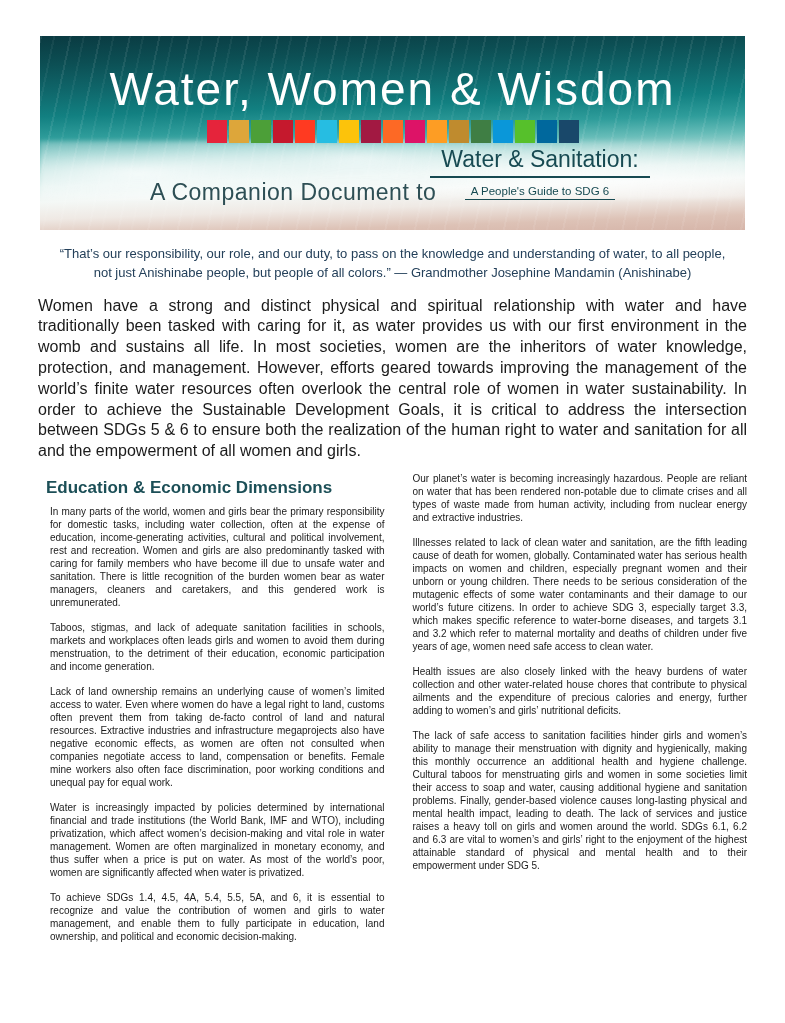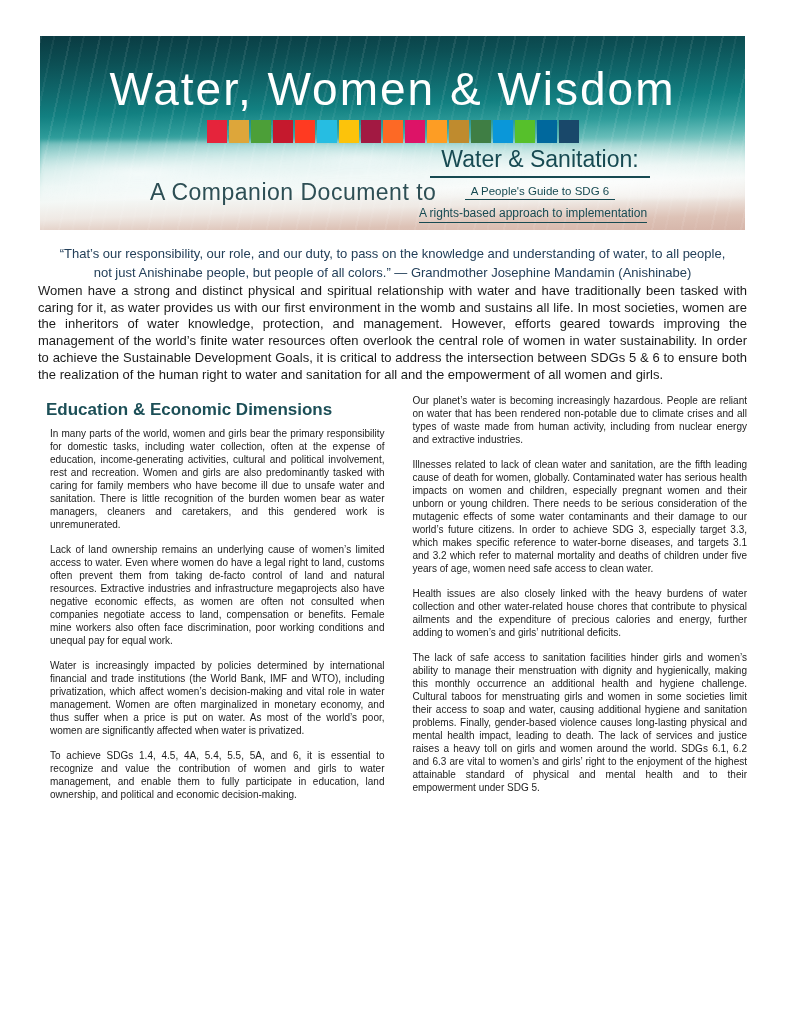--- a/index.html
+++ b/index.html
@@ -134,23 +134,23 @@
   }
   .quote {
     margin-top: 15px;
     padding: 0 14px;
     text-align: center;
     font-size: 13px;
     line-height: 1.45;
     color: var(--quote-navy, #24405a);
   }
   .intro {
-    margin-top: 0;
+    margin-top: 13px;
     text-align: justify;
-    font-size: 13px;
+    font-size: 16px;
     line-height: 1.3;
   }
   .columns {
     display: flex;
     gap: 16px;
     margin-top: 10px;
   }
   .col { flex: 1 1 0; min-width: 0; }
   .col-heading {
     margin: 6px 0 7px 8px;
@@ -191,35 +191,35 @@
         <span class="sdg-sq" style="background: rgb(86, 192, 43);"></span>
         <span class="sdg-sq" style="background: rgb(0, 104, 157);"></span>
         <span class="sdg-sq" style="background: rgb(25, 72, 106);"></span>
       </div>
 
     <div class="companion">A Companion Document to</div>
 
     <div class="ws-block">
       <span class="ws-title">Water &amp; Sanitation:</span>
       <span class="ws-sub1">A People's Guide to SDG 6</span><br>
-      <span class="ws-sub2">A rights-based approach to implementation</span>
     </div>
   </div>
 
   <div class="content">
 
     <div class="quote">“That’s our responsibility, our role, and our duty, to pass on the knowledge and understanding of water, to all people, not just Anishinabe people, but people of all colors.”  — Grandmother Josephine Mandamin (Anishinabe)</div>
 
     <div class="intro">Women have a strong and distinct physical and spiritual relationship with water and have traditionally been tasked with caring for it, as water provides us with our first environment in the womb and sustains all life. In most societies, women are the inheritors of water knowledge, protection, and management. However, efforts geared towards improving the management of the world’s finite water resources often overlook the central role of women in water sustainability. In order to achieve the Sustainable Development Goals, it is critical to address the intersection between SDGs 5 &amp; 6 to ensure both the realization of the human right to water and sanitation for all and the empowerment of all women and girls.</div>
 
     <div class="columns">
 
       <div class="col">
         <div class="col-heading">Education &amp; Economic Dimensions</div>
         <p>In many parts of the world, women and girls bear the primary responsibility for domestic tasks, including water collection, often at the expense of education, income-generating activities, cultural and political involvement, rest and recreation. Women and girls are also predominantly tasked with caring for family members who have become ill due to unsafe water and sanitation. There is little recognition of the burden women bear as water managers, cleaners and caretakers, and this gendered work is unremunerated.</p>
+        <p>Taboos, stigmas, and lack of adequate sanitation facilities in schools, markets and workplaces often leads girls and women to avoid them during menstruation, to the detriment of their education, economic participation and income generation.</p>
         <p>Lack of land ownership remains an underlying cause of women’s limited access to water. Even where women do have a legal right to land, customs often prevent them from taking de-facto control of land and natural resources. Extractive industries and infrastructure megaprojects also have negative economic effects, as women are often not consulted when companies negotiate access to land, compensation or benefits. Female mine workers also often face discrimination, poor working conditions and unequal pay for equal work.</p>
         <p>Water is increasingly impacted by policies determined by international financial and trade institutions (the World Bank, IMF and WTO), including privatization, which affect women’s decision-making and vital role in water management. Women are often marginalized in monetary economy, and thus suffer when a price is put on water. As most of the world’s poor, women are significantly affected when water is privatized.</p>
         <p>To achieve SDGs 1.4, 4.5, 4A, 5.4, 5.5, 5A, and 6, it is essential to recognize and value the contribution of women and girls to water management, and enable them to fully participate in education, land ownership, and political and economic decision-making.</p>
       </div>
 
       <div class="col">
         <p>Our planet’s water is becoming increasingly hazardous.  People are reliant on water that has been rendered non-potable due to climate crises and all types of waste made from human activity, including from nuclear energy and extractive industries.</p>
         <p>Illnesses related to lack of clean water and sanitation, are the fifth leading cause of death for women, globally. Contaminated water has serious health impacts on women and children, especially pregnant women and their unborn or young children. There needs to be serious consideration of the mutagenic effects of some water contaminants and their damage to our world’s future citizens. In order to achieve SDG 3, especially target 3.3, which makes specific reference to water-borne diseases, and targets 3.1 and 3.2 which refer to maternal mortality and deaths of children under five years of age, women need safe access to clean water.</p>
         <p>Health issues are also closely linked with the heavy burdens of water collection and other water-related house chores that contribute to physical ailments and the expenditure of precious calories and energy, further adding to women’s and girls’ nutritional deficits.</p>
         <p>The lack of safe access to sanitation facilities hinder girls and women’s ability to manage their menstruation with dignity and hygienically, making this monthly occurrence an additional health and hygiene challenge. Cultural taboos for menstruating girls and women in some societies limit their access to soap and water, causing additional hygiene and sanitation problems. Finally, gender-based violence causes long-lasting physical and mental health impact, leading to death. The lack of services and justice raises a heavy toll on girls and women around the world. SDGs 6.1, 6.2 and 6.3 are vital to women’s and girls’ right to the enjoyment of the highest attainable standard of physical and mental health and to their empowerment under SDG 5.</p>

